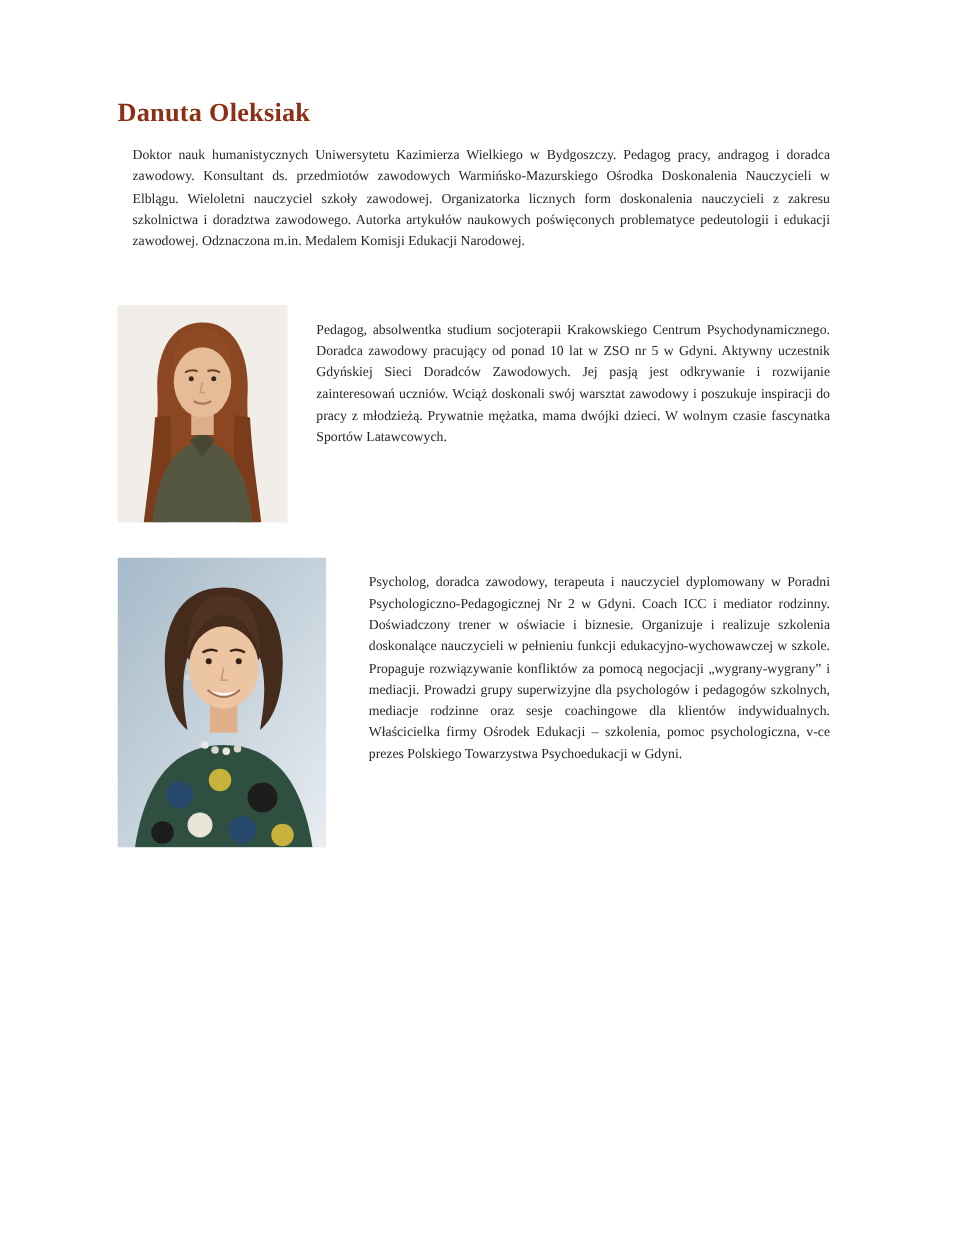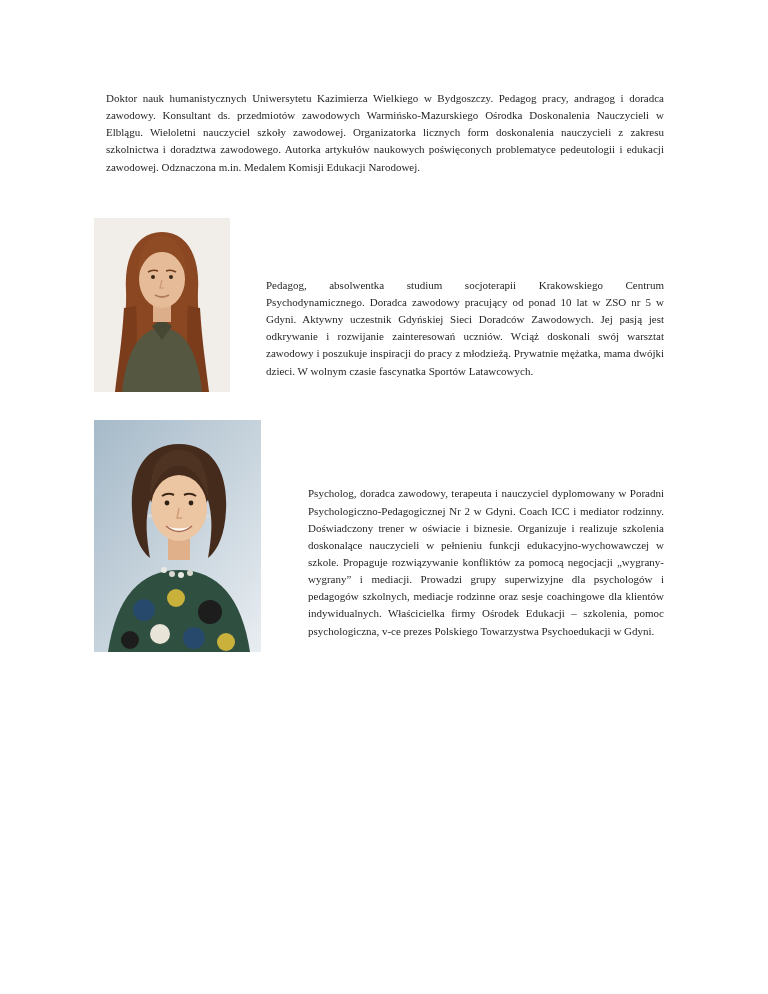--- a/index.html
+++ b/index.html
@@ -29,39 +29,39 @@
   .bio-text{
     font-size:11px;
     line-height:1.56;
     text-align:justify;
     margin:12px;
   }
   .section-danuta{margin-bottom:42px;}
   .section-katarzyna{margin-bottom:28px;}
   .media-row{
     display:flex;
-    align-items:flex-end;
-    gap:13px;
+    align-items:flex-start;
   }
   .photo{
     flex:0 0 auto;
     overflow:hidden;
     background:#eee;
   }
   .photo svg{display:block;}
   .photo-katarzyna{width:136px;height:174px;margin-right:11px;}
   .photo-izabela{width:167px;height:232px;margin-right:22px;}
   .media-row .bio-text{flex:1 1 auto;}
 </style>
 </head>
 <body>
 
 <div class="page">
 
   <section class="section-danuta">
+    <h1 class="section-heading">Danuta Oleksiak</h1>
     <p class="bio-text">Doktor nauk humanistycznych Uniwersytetu Kazimierza Wielkiego w Bydgoszczy. Pedagog pracy, andragog i doradca zawodowy. Konsultant ds. przedmiotów zawodowych Warmińsko-Mazurskiego Ośrodka Doskonalenia Nauczycieli w Elblągu. Wieloletni nauczyciel szkoły zawodowej. Organizatorka licznych form doskonalenia nauczycieli z zakresu szkolnictwa i doradztwa zawodowego. Autorka artykułów naukowych poświęconych problematyce pedeutologii i edukacji zawodowej. Odznaczona m.in. Medalem Komisji Edukacji Narodowej.</p>
   </section>
 
   <section class="section-katarzyna">
     <div class="media-row">
       <div class="photo photo-katarzyna">
         <svg width="136" height="174" viewBox="0 0 136 174" xmlns="http://www.w3.org/2000/svg" aria-hidden="true">
           <rect width="136" height="174" fill="#f4f1ec"></rect>
           <rect width="136" height="174" fill="#e9e4dc" opacity="0.25"></rect>
 

